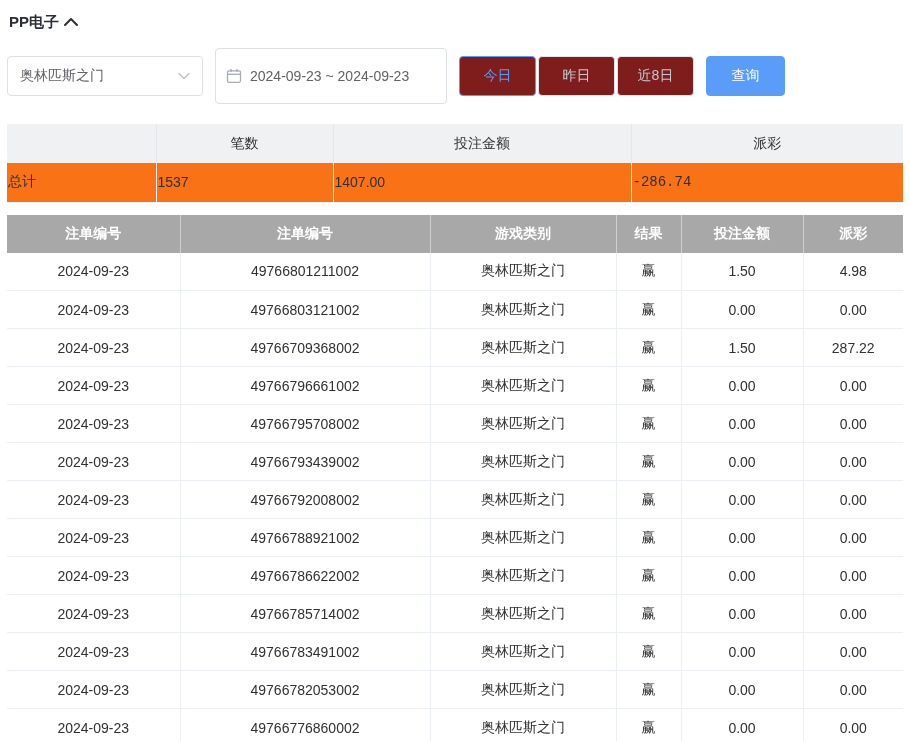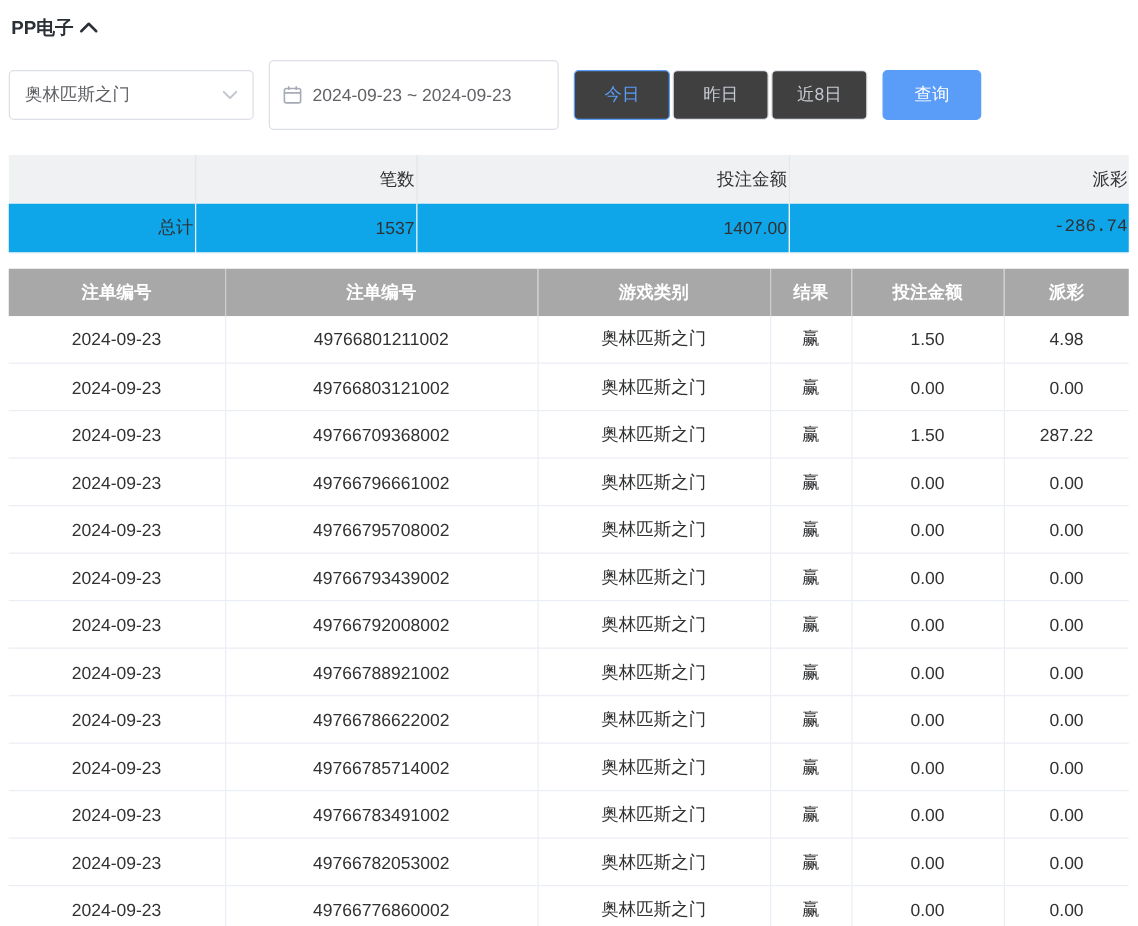--- a/index.html
+++ b/index.html
@@ -33,40 +33,40 @@
     width:196px;height:40px;border:1px solid var(--border);border-radius:4px;
     display:flex;align-items:center;justify-content:space-between;
     padding:0 12px;color:var(--muted);cursor:pointer;background:#fff;
   }
   .date-box{
     width:232px;height:56px;border:1px solid var(--border);border-radius:4px;
     display:flex;align-items:center;gap:8px;padding:0 10px;color:var(--muted);
     margin-left:12px;cursor:pointer;background:#fff;
   }
   .btn{
-    height:40px;border-radius:4px;border:1px solid #e2e5ea;background:#404040;
+    height:40px;border-radius:4px;border:1px solid #e2e5ea;background:#7f1d1d;
     color:var(--disabled);font-size:14px;cursor:pointer;width:77px;
     font-family:inherit;
   }
   .btn.range{margin-left:2px;}
   .btn.first{margin-left:12px;}
   .btn.active{color:var(--accent);border-color:var(--accent);}
   .btn.primary{
     background:var(--accent);border-color:var(--accent);color:#fff;margin-left:12px;width:79px;
   }
   
   table{border-collapse:collapse;width:100%;table-layout:fixed;}
   .summary-table{margin-top:20px;}
   .summary-table th{
     background:#f0f1f3;height:39px;font-weight:normal;color:var(--text);
-    text-align:right;border-right:1px solid #e3e6ea;font-size:14px;
+    text-align:center;border-right:1px solid #e3e6ea;font-size:14px;
   }
   .summary-table th:last-child{border-right:none;}
   .summary-table td{
-    background:#0ea5e9;height:39px;text-align:right;color:var(--text);
+    background:#f97316;height:39px;text-align:left;color:var(--text);
     border-right:1px solid #f2f4f7;border-bottom:1px solid #f2f4f7;
   }
   .summary-table td:last-child{border-right:none;}
   .neg{color:var(--negative);font-family:Liberation Mono, monospace;}
   
   .bet-table{margin-top:12px;}
   .bet-table th{
     background:var(--table-header-bg);color:#fff;height:38px;font-weight:bold;
     text-align:center;font-size:14px;border-right:1px solid rgba(255,255,255,0.45);
   }

